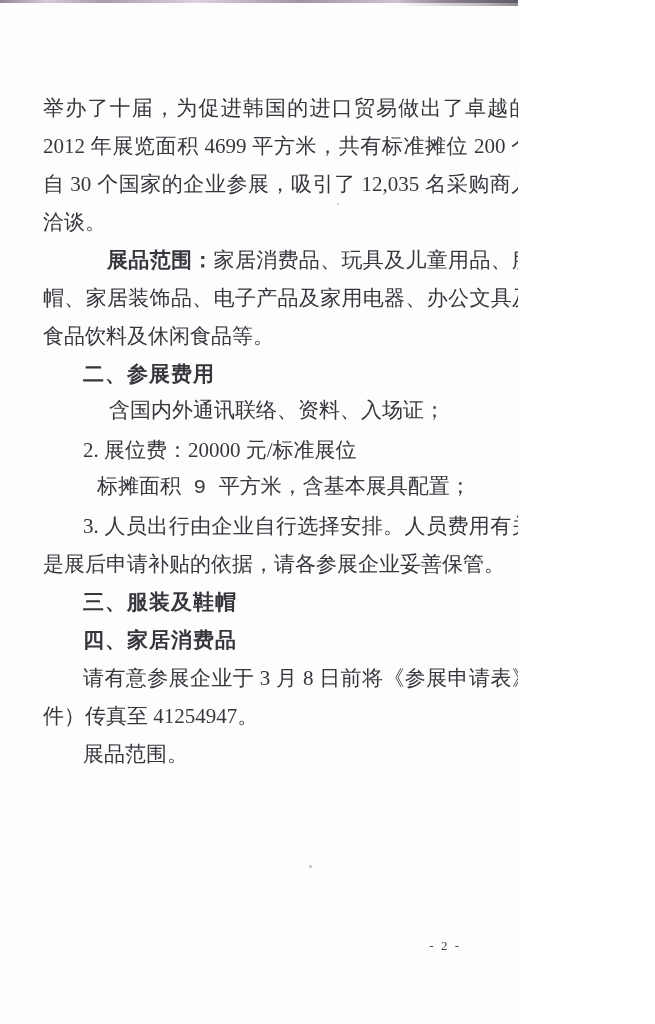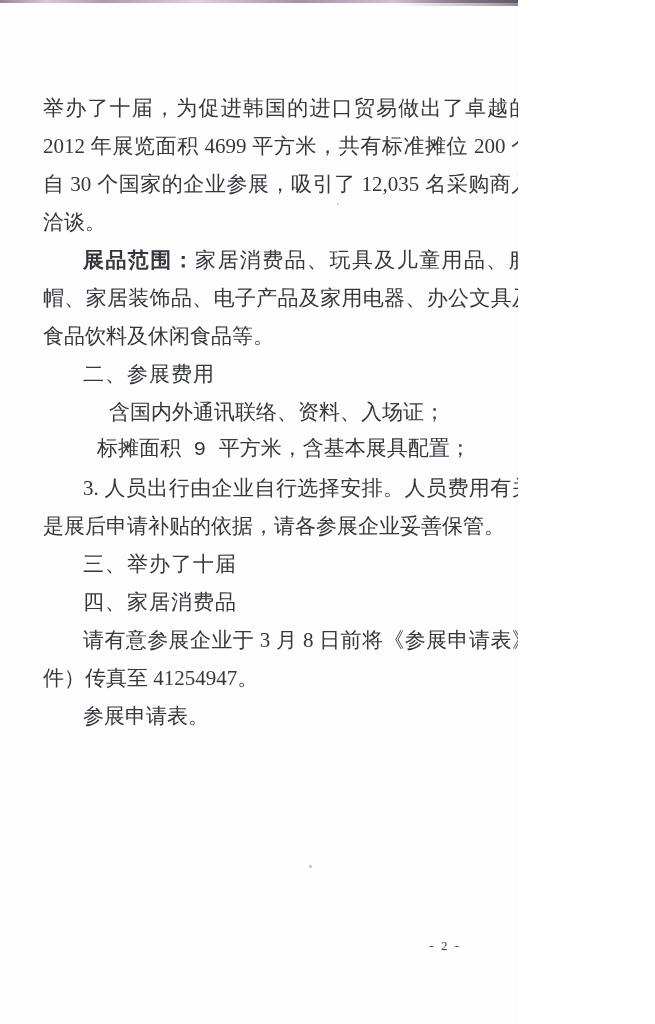--- a/index.html
+++ b/index.html
@@ -42,31 +42,32 @@
     width: 554px;
     font-size: 21px;
     line-height: 38px;
     text-align: justify;
   }
   .content p {
     margin: 0;
     padding: 0;
   }
   .indent       { text-indent: 40px; }
-  .indent-sub1  { text-indent: 66px; }
+  .indent-sub1  { text-indent: 66px; font-family: Liberation Mono, monospace; }
   .indent-sub2  { text-indent: 54px; font-family: Liberation Mono, monospace; }
   .no-indent    { text-indent: 0; }
   .heading {
     font-family: "Liberation Sans", "DejaVu Sans", sans-serif;
-    font-weight: 400;
+    font-weight: 700;
     letter-spacing: 1px;
   }
   .bold-label {
     font-family: Liberation Serif, serif;
     font-weight: 700;
+    margin-left: 24px;
   }
   .footer-page-number {
     position: absolute;
     top: 938px;
     right: 57px;
     font-size: 13px;
     letter-spacing: 2px;
     color: #3c3f46;
     font-family: "Liberation Serif", "DejaVu Serif", serif;
   }
@@ -91,33 +92,34 @@
 
     <p class="no-indent">举办了十届，为促进韩国的进口贸易做出了卓越的贡献。2012 年展览面积 4699 平方米，共有标准摊位 200 个，有来自 30 个国家的企业参展，吸引了 12,035 名采购商入场参观洽谈。</p>
 
     <p class="indent"><span class="bold-label">展品范围：</span><span>家居消费品、玩具及儿童用品、服装及鞋帽、家居装饰品、电子产品及家用电器、办公文具及礼品、食品饮料及休闲食品等。</span></p>
 
     <p class="heading indent">二、参展费用</p>
 
 
     <p class="indent-sub1">含国内外通讯联络、资料、入场证；</p>
 
+    <p class="indent">2. 展位费：20000 元/标准展位</p>
 
     <p class="indent-sub2">标摊面积 9 平方米，含基本展具配置；</p>
 
     <p class="indent">3. 人员出行由企业自行选择安排。人员费用有关凭证将是展后申请补贴的依据，请各参展企业妥善保管。</p>
 
-    <p class="heading indent">三、举办了十届</p>
+    <p class="heading indent">三、服装及鞋帽</p>
 
 
     <p class="heading indent">四、家居消费品</p>
 
     <p class="indent">请有意参展企业于 3 月 8 日前将《参展申请表》（见附件）传真至 41254947。</p>
 
-    <p class="indent">参展申请表。</p>
+    <p class="indent">展品范围。</p>
 
   </div>
 
   <div class="footer-page-number">- 2 -</div>
 
   <div class="speckle s1"></div>
   <div class="speckle s2"></div>
   <div class="speckle s3"></div>
 
 </div>

